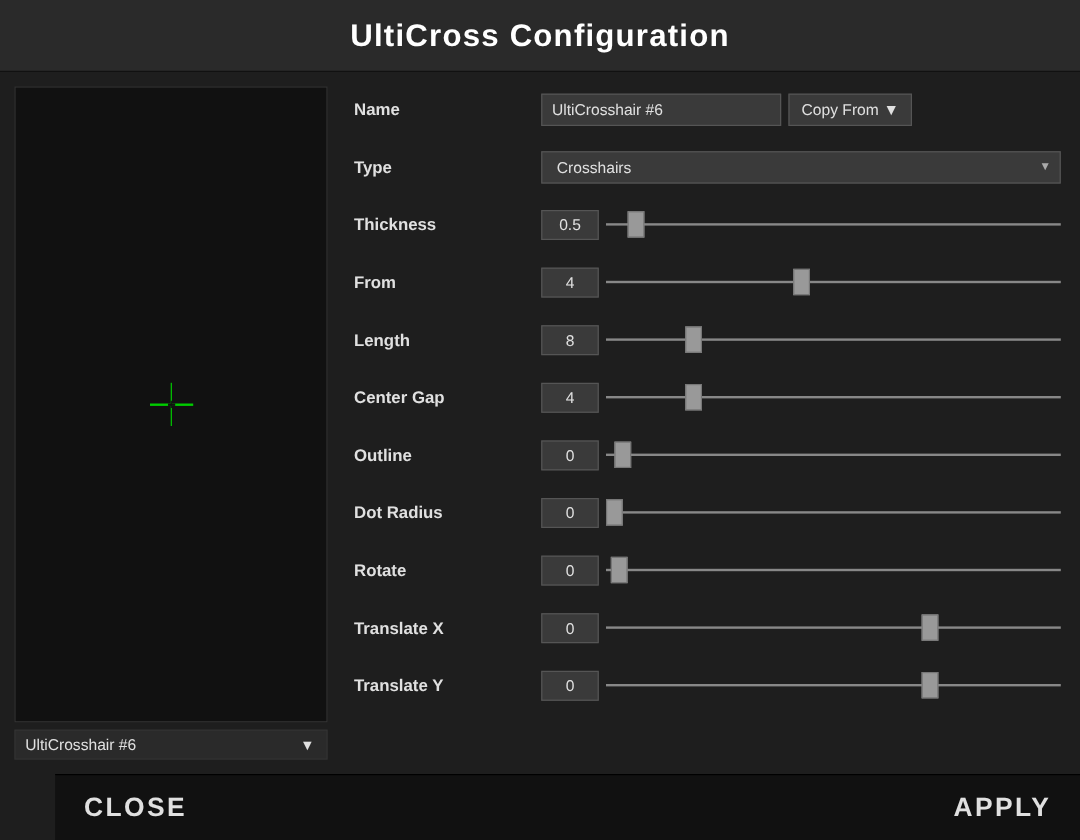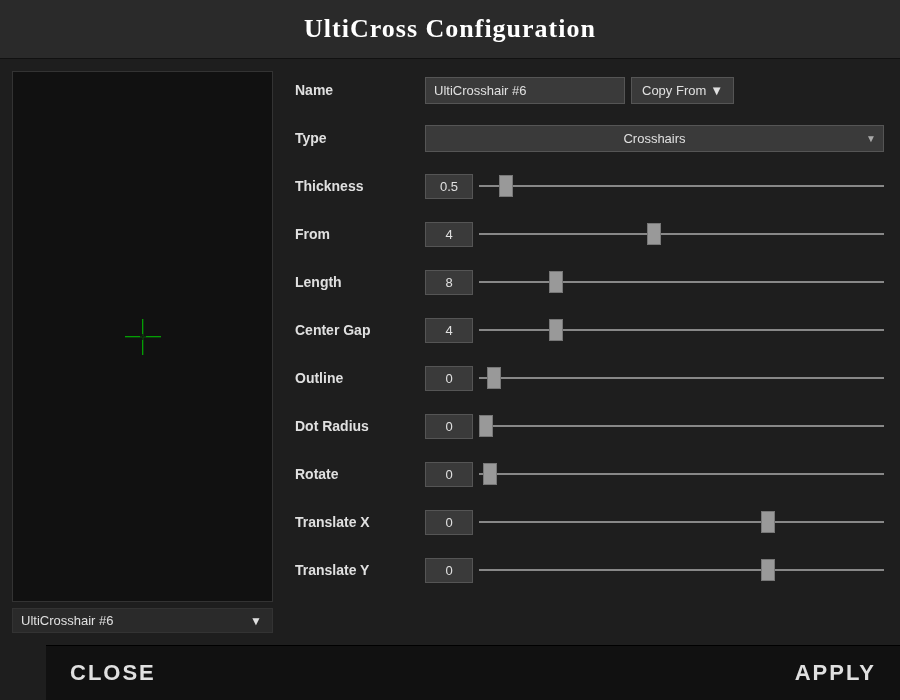--- a/index.html
+++ b/index.html
@@ -26,21 +26,20 @@
       text-align: center;
       padding: 14px;
       border-bottom: 1px solid #111;
     }
 
     .title-bar h1 {
       font-size: 26px;
       font-weight: bold;
       color: #ffffff;
       letter-spacing: 1px;
-      font-family: Liberation Serif, serif;
     }
 
     .main-content {
       display: flex;
       flex: 1;
       overflow: hidden;
     }
 
     
     .preview-panel {
@@ -153,21 +152,21 @@
     }
 
     .config-row {
       display: flex;
       align-items: center;
       margin-bottom: 6px;
       min-height: 42px;
     }
 
     .config-label {
-      width: 130px;
+      width: 156px;
       font-size: 14px;
       color: #e0e0e0;
       font-weight: bold;
       flex-shrink: 0;
     }
 
     .config-controls {
       display: flex;
       align-items: center;
       flex: 1;
@@ -202,21 +201,20 @@
     .type-select {
       background: #3a3a3a;
       border: 1px solid #555;
       color: #e0e0e0;
       padding: 5px 12px;
       font-size: 13px;
       width: 100%;
       outline: none;
       cursor: pointer;
       appearance: none;
-      text-align: center;
       -webkit-appearance: none;
     }
 
     .select-wrapper {
       position: relative;
       flex: 1;
     }
 
     .select-wrapper::after {
       content: '▼';

